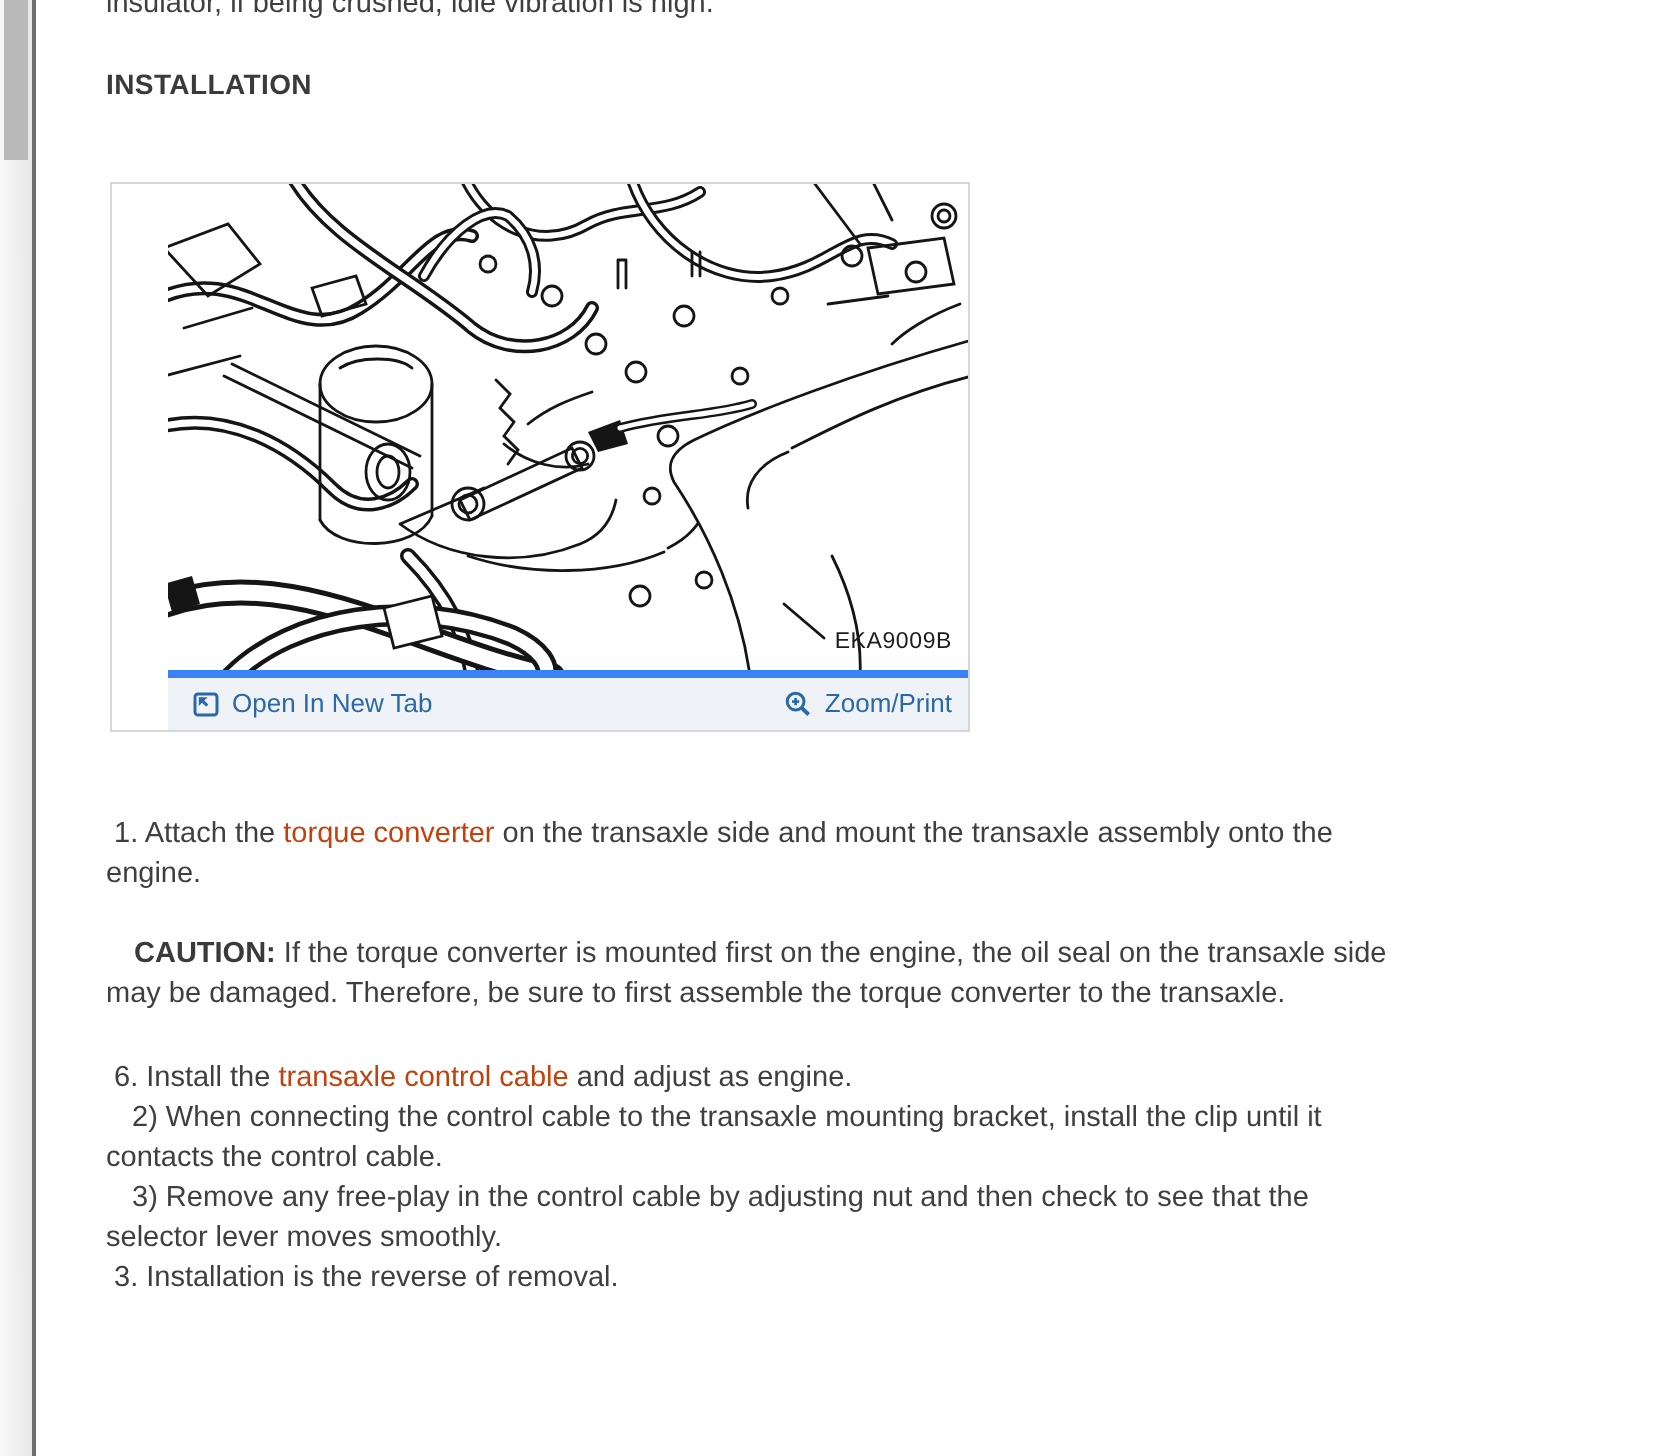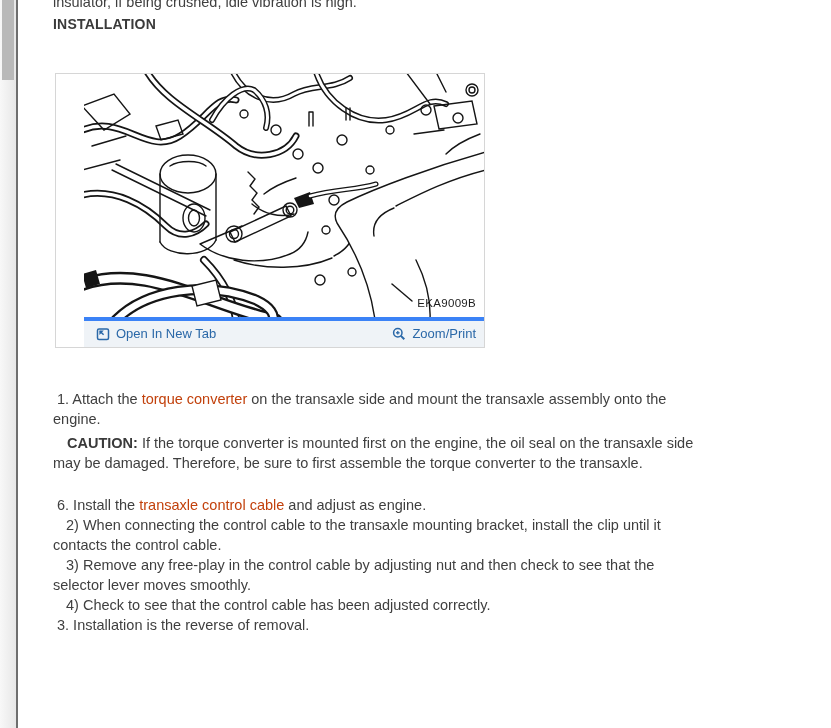--- a/index.html
+++ b/index.html
@@ -24,21 +24,21 @@
     position:absolute;left:16px;top:0;bottom:0;width:2px;
     background:#6e6e6e;
   }
   
   .content{
     position:absolute;left:53px;top:0;width:656px;
     font-size:14.5px;line-height:20px;
   }
   .clipped-line{margin:-8px 0 0 0;}
   h2.heading{
-    margin:4px 0 0 0;
+    margin:22px 0 0 0;
     font-size:14px;line-height:17px;font-weight:bold;color:#3a3a3a;
     letter-spacing:.2px;
   }
   
   .figure-card{
     margin:40px 0 0 2px;
     width:400px;
     border:1px solid #d6d6d6;
     background:#fff;
     padding-left:28px;
@@ -58,21 +58,21 @@
   }
   .fig-link{
     display:flex;align-items:center;gap:6px;
     font-size:13px;color:#2a68a8;text-decoration:none;cursor:pointer;
   }
   .fig-link svg{display:block;}
   
   p{margin:0;}
   .p-step{text-indent:4px;}
   .p-sub{text-indent:13px;}
-  .p-caution{text-indent:14px;margin-top:4px;}
+  .p-caution{text-indent:14px;margin-top:20px;}
   .mt-first{margin-top:41px;}
   .mt-step2{margin-top:22px;}
   .bold{font-weight:bold;color:#3a3a3a;}
   .ilink{color:#c2410c;cursor:pointer;text-decoration:none;}
   
   .ln{fill:none;stroke:#151515;stroke-width:1.4;stroke-linecap:round;}
   .tk{fill:none;stroke:#151515;stroke-linecap:round;}
   .tw{fill:none;stroke:#ffffff;stroke-linecap:round;}
   .blk{fill:#151515;stroke:none;}
   .wht{fill:#ffffff;stroke:#151515;stroke-width:1.4;}
@@ -198,17 +198,16 @@
 
   <p class="p-caution"><span class="bold">CAUTION:</span><span> If the torque converter is mounted first on the engine, the oil seal on the transaxle side may be damaged. Therefore, be sure to first assemble the torque converter to the transaxle.</span></p>
 
   <p class="p-step mt-step2"><span>6. Install the </span><a class="ilink">transaxle control cable</a><span> and adjust as engine.</span></p>
 
 
   <p class="p-sub">2) When connecting the control cable to the transaxle mounting bracket, install the clip until it contacts the control cable.</p>
 
   <p class="p-sub">3) Remove any free-play in the control cable by adjusting nut and then check to see that the selector lever moves smoothly.</p>
 
-  <p class="p-sub">4) Check to see that the control cable has been adjusted correctly.</p>
 
   <p class="p-step">3. Installation is the reverse of removal.</p>
 
 </div>
 
 </body></html>

